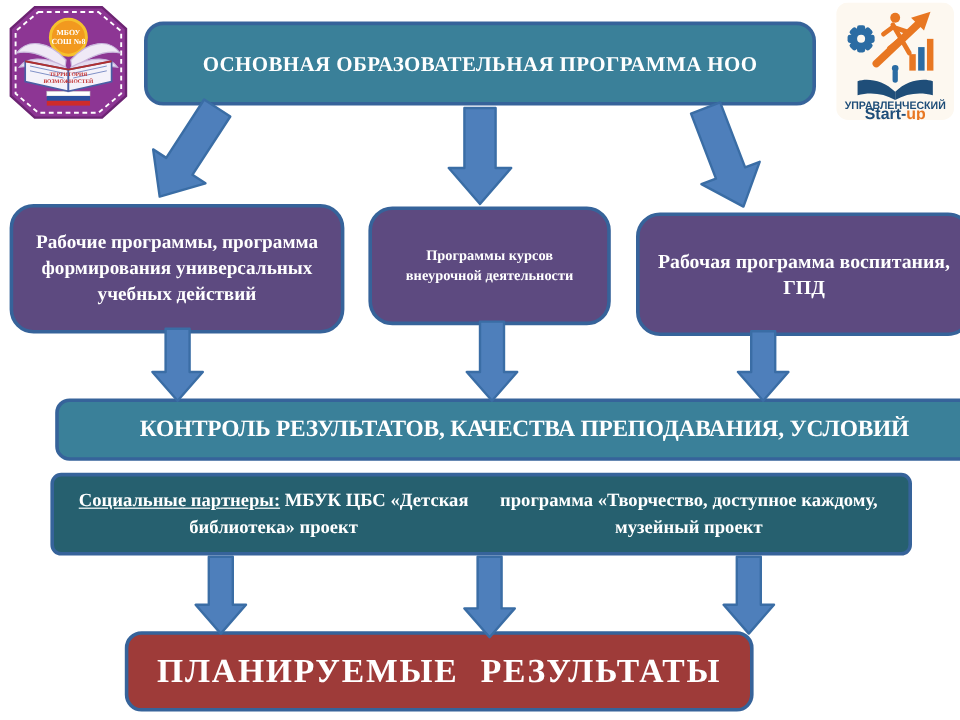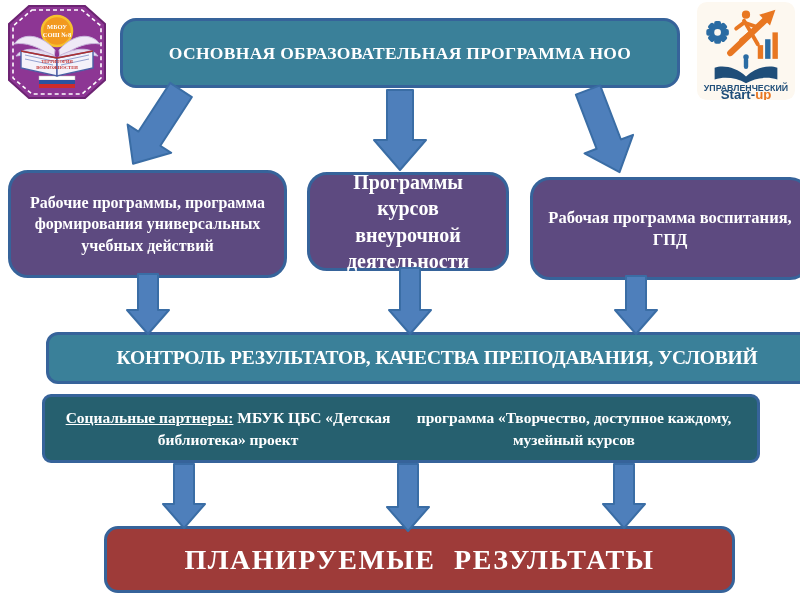--- a/index.html
+++ b/index.html
@@ -11,35 +11,35 @@
     position:absolute;display:flex;align-items:center;justify-content:center;
     text-align:center;color:#ffffff;font-weight:bold;box-sizing:border-box;
     border:3px solid #36639a;z-index:2;
   }
   #top-box{
     left:120px;top:18px;width:560px;height:70px;border-radius:16px;
     background:#3a8099;font-size:17.5px;letter-spacing:.3px;padding:0 14px;
   }
   .purple-box{background:#5d4a80;border-radius:20px;line-height:1.32;padding:6px 12px;}
   #purple-box-1{left:8px;top:170px;width:279px;height:108px;font-size:16px;}
-  #purple-box-2{left:307px;top:172px;width:202px;height:99px;font-size:20px;}
+  #purple-box-2{left:307px;top:172px;width:202px;height:99px;font-size:12px;}
   #purple-box-3{left:530px;top:177px;width:280px;height:103px;font-size:16.5px;}
   #control-bar{
     left:46px;top:332px;width:782px;height:52px;border-radius:12px;
     background:#3a8099;font-size:19.5px;letter-spacing:-.2px;padding:0 8px;
   }
   #partners-bar{
     left:42px;top:394px;width:718px;height:69px;border-radius:9px;
     background:#26606f;font-size:15.5px;line-height:1.42;padding:2px 10px;
     flex-direction:row;
   }
   #partners-bar .pline{width:100%;}
   .u{text-decoration:underline;}
   #result-box{
-    left:104px;top:526px;width:631px;height:67px;border-radius:14px;
+    left:104px;top:526px;width:524px;height:67px;border-radius:14px;
     background:#9e3b39;font-size:28px;letter-spacing:1.5px;word-spacing:10px;
   }
   #arrows{position:absolute;left:0;top:0;z-index:5;pointer-events:none;}
   .logo{position:absolute;z-index:3;}
   #school-logo{left:6px;top:4px;}
   #startup-logo{left:696px;top:2px;}
 </style>
 </head>
 <body>
 
@@ -120,21 +120,21 @@
   <div id="purple-box-3" class="node purple-box">
     <span>Рабочая программа воспитания,  ГПД</span>
   </div>
 
   <div id="control-bar" class="node">
     <span>КОНТРОЛЬ РЕЗУЛЬТАТОВ, КАЧЕСТВА ПРЕПОДАВАНИЯ, УСЛОВИЙ</span>
   </div>
 
   <div id="partners-bar" class="node">
     <div class="pline"><span class="u">Социальные партнеры:</span><span> МБУК ЦБС «Детская библиотека» проект</span></div>
-    <div class="pline">программа «Творчество, доступное каждому, музейный курсов</div>
+    <div class="pline">программа «Творчество, доступное каждому, музейный проект</div>
   </div>
 
   <div id="result-box" class="node">
     <span>ПЛАНИРУЕМЫЕ  РЕЗУЛЬТАТЫ</span>
   </div>
 
   <svg id="arrows" width="800" height="600" viewBox="0 0 800 600">
     <g fill="#4e7fbb" stroke="#3a6da5" stroke-width="2" stroke-linejoin="round">
 
       <polygon transform="translate(181,90) rotate(33)" points="-13,0 13,0 13,58 26,58 0,88 -26,58 -13,58"></polygon>

